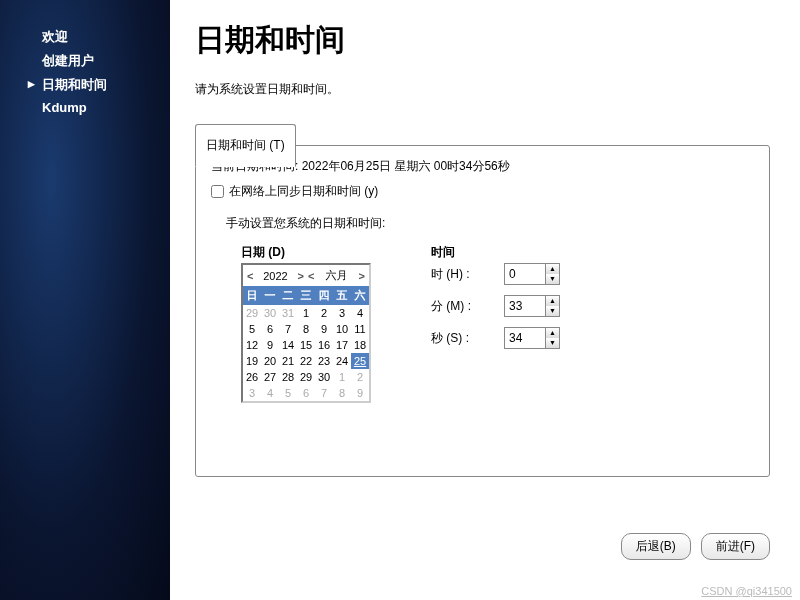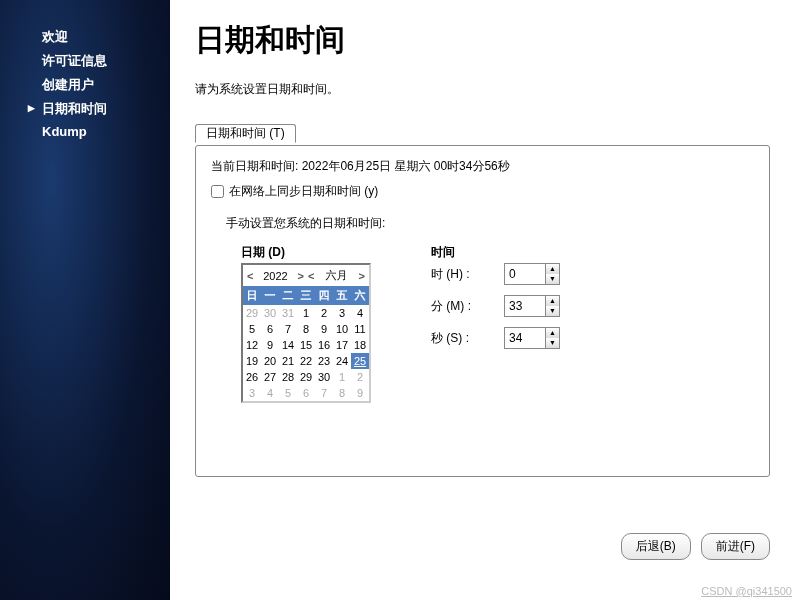--- a/index.html
+++ b/index.html
@@ -5,21 +5,21 @@
 * { box-sizing: border-box; margin: 0; padding: 0; }
 body { font-family: sans-serif; font-size: 12px; background: #fff; width: 800px; height: 600px; overflow: hidden; position: relative; }
 .container { display: flex; height: 600px; }
 .sidebar { width: 170px; background: radial-gradient(ellipse at 30% 30%, #1a3a6e 0%, #0a1530 60%, #050a1a 100%); padding-top: 25px; }
 .sidebar-item { color: #fff; font-weight: bold; padding: 3px 12px 3px 42px; font-size: 13px; position: relative; }
 .sidebar-item.active::before { content: '▸'; position: absolute; left: 28px; }
 .main { flex: 1; padding: 20px 30px 0 25px; background: #fff; }
 .title { font-size: 30px; font-weight: bold; margin-bottom: 20px; }
 .instruction { font-size: 12px; margin-bottom: 25px; }
 .tab-container { border: 1px solid #888; border-radius: 3px; position: relative; }
-.tab { position: absolute; top: -22px; left: -1px; background: #fff; border: 1px solid #888; border-bottom: 1px solid #fff; border-radius: 3px 3px 0 0; padding: 0 10px; font-size: 12px; }
+.tab { position: absolute; top: -22px; left: -1px; background: #fff; border: 1px solid #888; border-bottom: 1px solid #fff; border-radius: 3px 3px 0 0; padding: 12px 10px; font-size: 12px; }
 .tab-content { padding: 12px 15px; min-height: 330px; }
 .current-dt { margin-bottom: 8px; }
 .checkbox-row { display: flex; align-items: center; margin-bottom: 15px; }
 .checkbox-row input { margin-right: 5px; }
 .manual-label { margin-left: 15px; margin-bottom: 12px; }
 .date-time-row { display: flex; margin-left: 30px; gap: 60px; }
 .date-section .label, .time-section .label { font-weight: bold; margin-bottom: 2px; }
 .calendar { border: 2px inset #ccc; background: #fff; width: 130px; }
 .cal-header { display: flex; padding: 3px 2px; font-size: 11px; align-items: center; }
 .cal-header .nav { cursor: pointer; padding: 0 2px; font-weight: bold; color: #555; }
@@ -39,21 +39,20 @@
 .footer { position: absolute; bottom: 40px; right: 30px; display: flex; gap: 10px; }
 .btn { border: 1px solid #888; background: linear-gradient(#fff, #e8e8e8); border-radius: 10px; padding: 4px 14px; font-size: 12px; cursor: pointer; }
 .watermark { position: absolute; bottom: 3px; right: 8px; color: #bbb; font-size: 11px; text-decoration: underline; }
 </style>
 </head>
 <body>
 
 <div class="container">
   <div class="sidebar">
     <div class="sidebar-item">欢迎</div>
-    <div class="sidebar-item">许可证信息</div>
     <div class="sidebar-item">创建用户</div>
     <div class="sidebar-item active">日期和时间</div>
     <div class="sidebar-item">Kdump</div>
   </div>
   <div class="main">
     <div class="title">日期和时间</div>
     <div class="instruction">请为系统设置日期和时间。</div>
     <div style="height:22px"></div>
     <div class="tab-container">
       <div class="tab">日期和时间 (T)</div>

